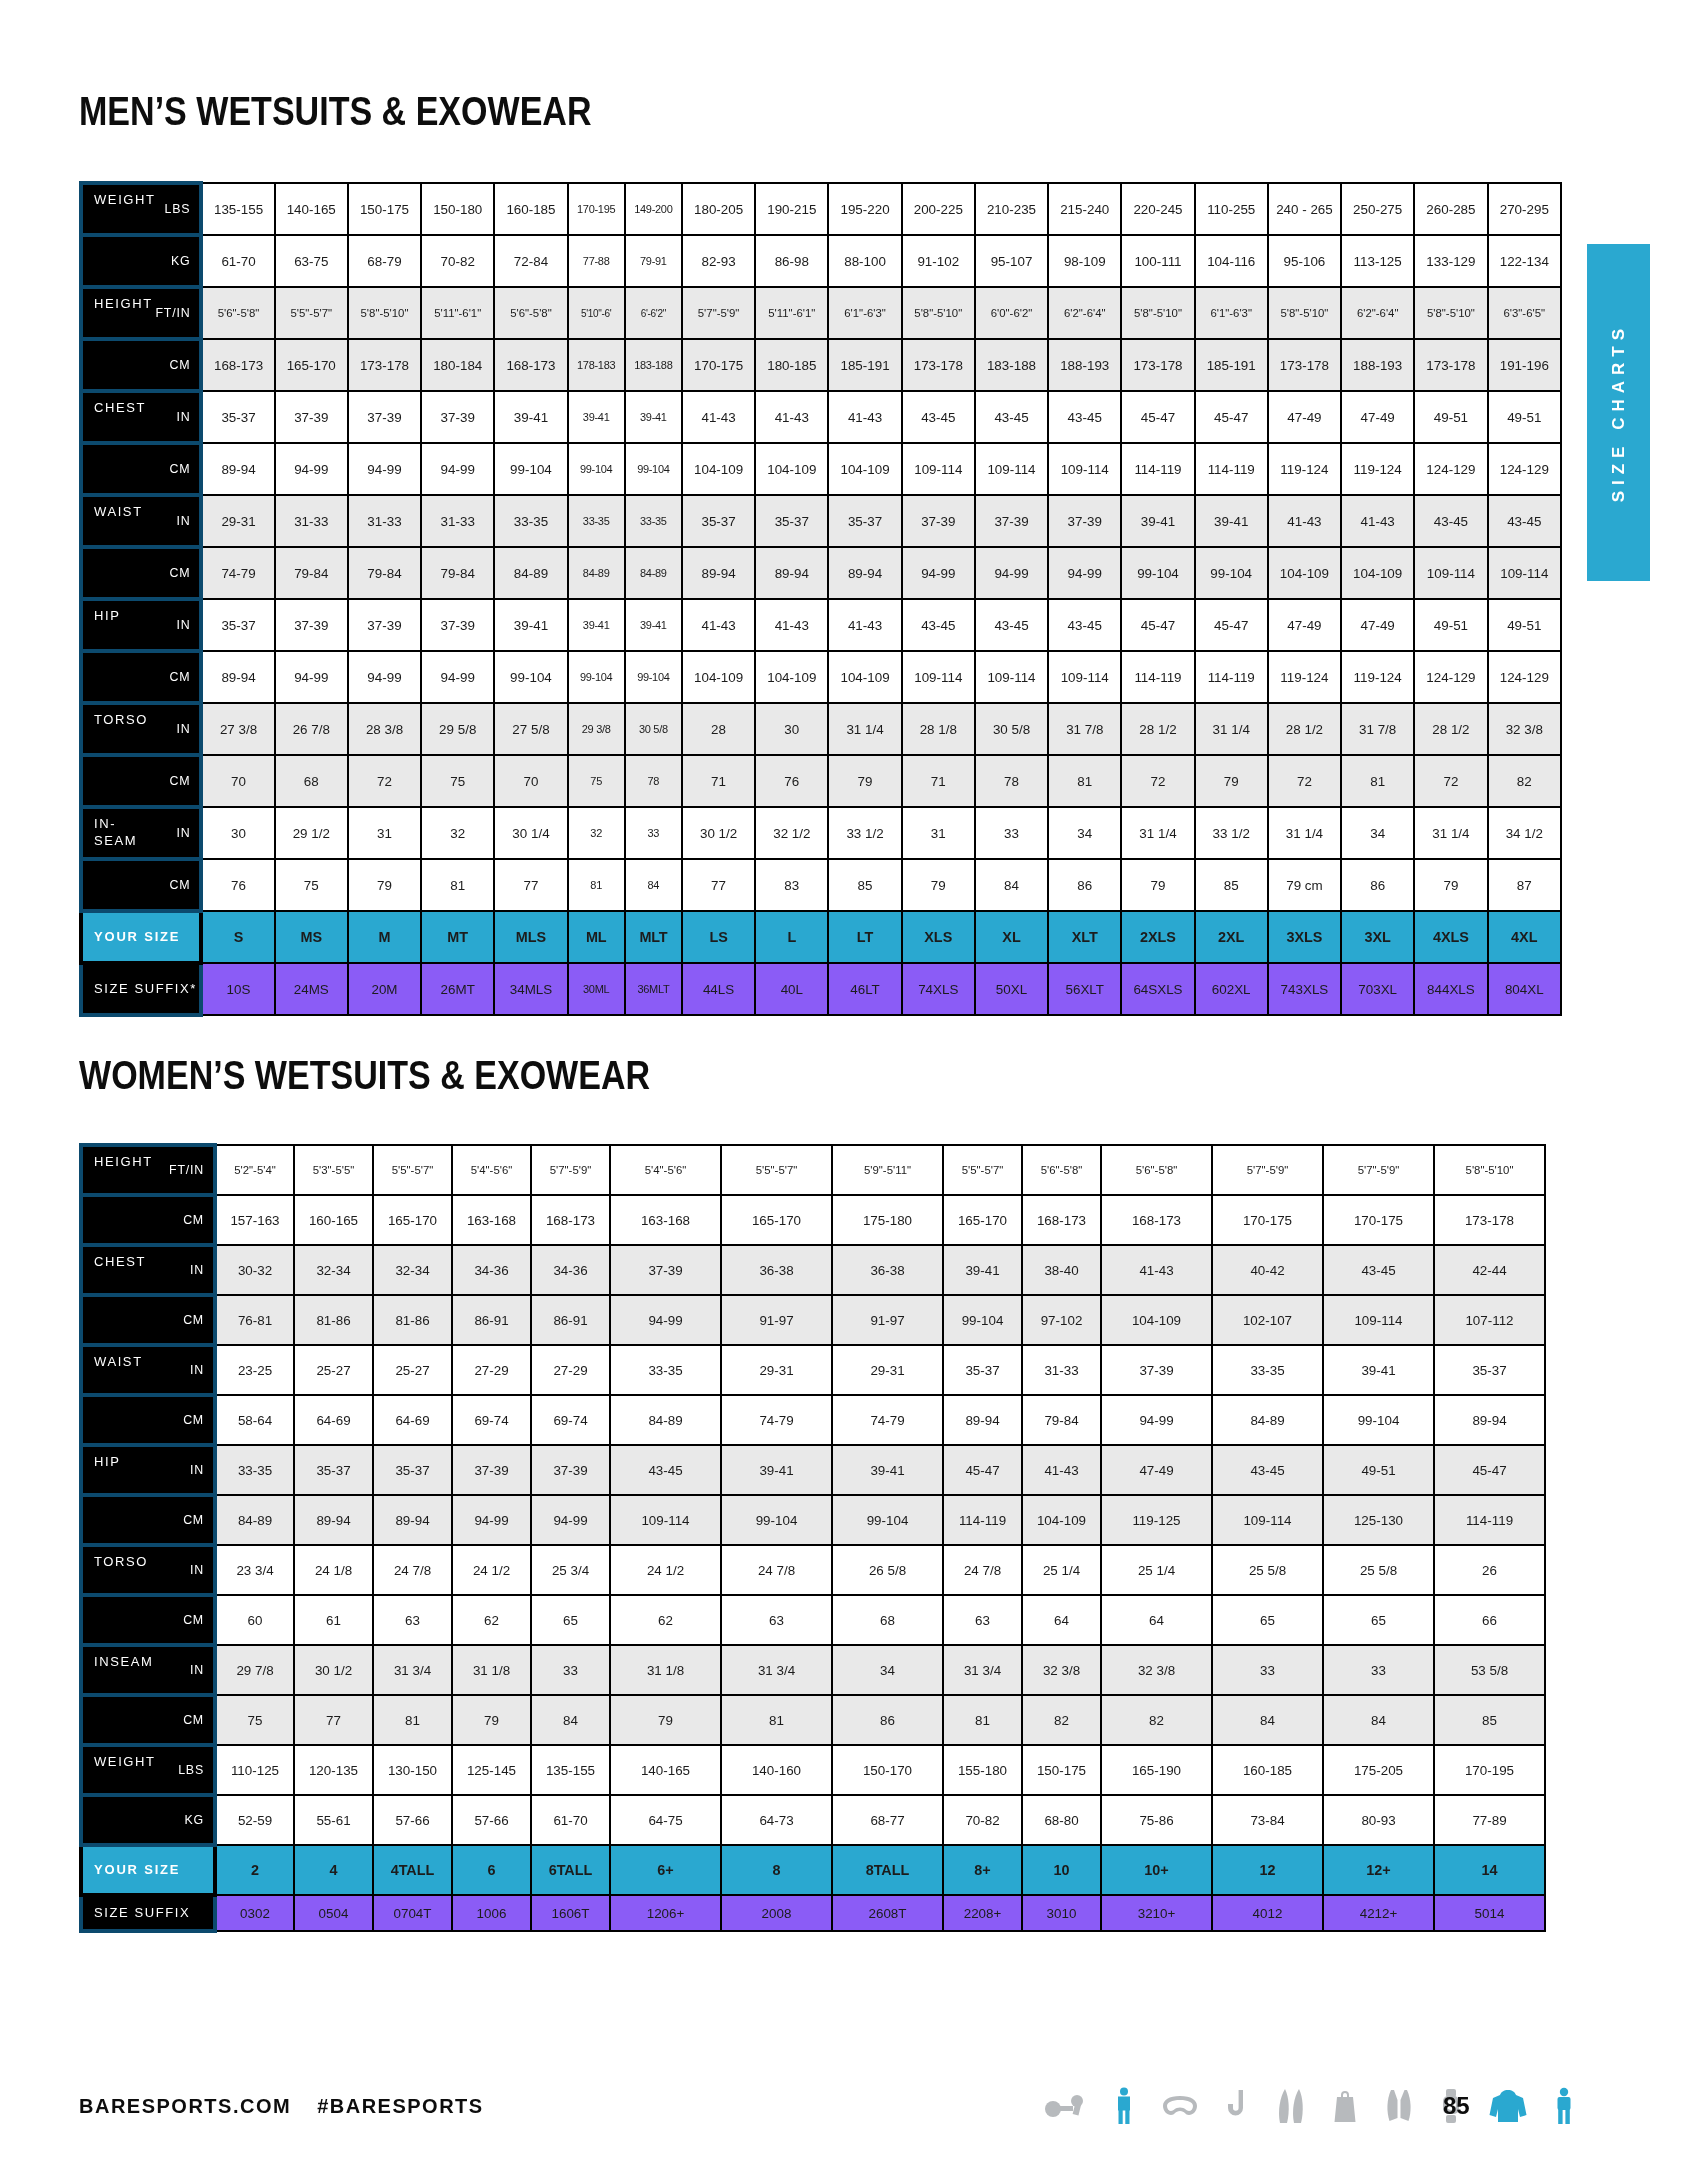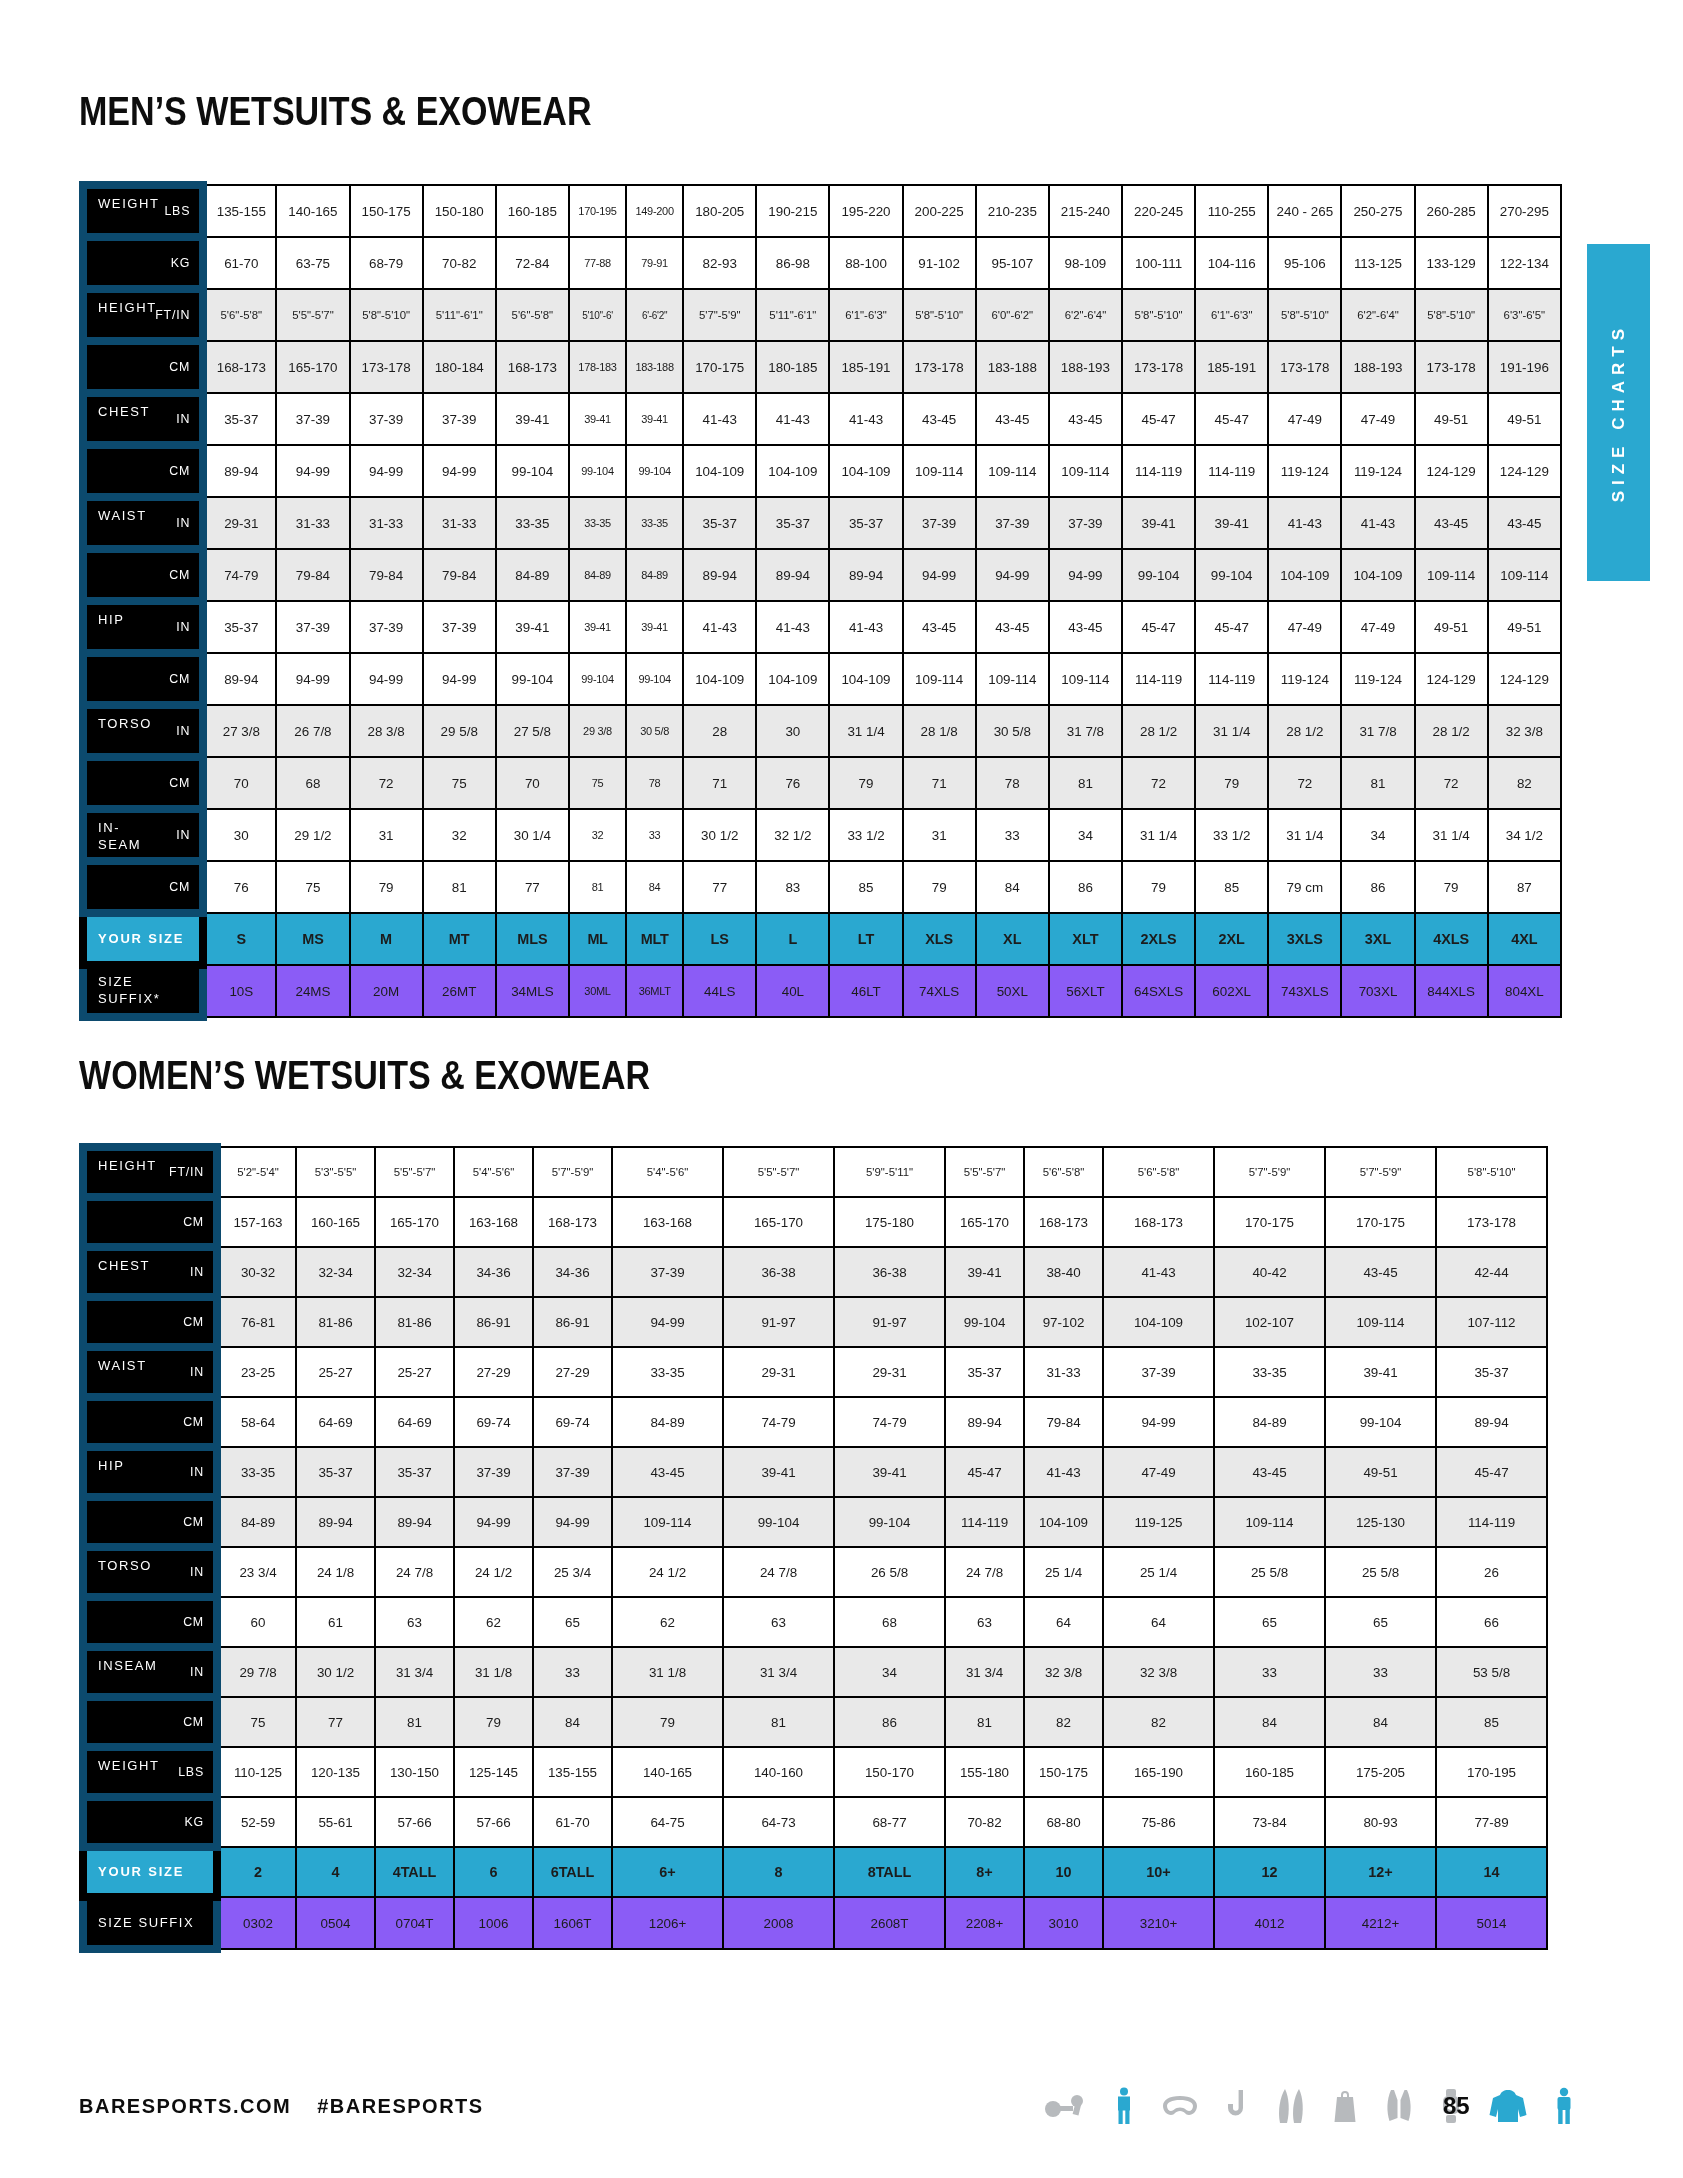--- a/index.html
+++ b/index.html
@@ -18,21 +18,21 @@
   td.cell{border:2px solid #000;text-align:center;vertical-align:middle;font-size:13.4px;
           color:#1c1c1c;padding:0;overflow:hidden;white-space:nowrap;}
   td.cell.small{font-size:11.4px;}
   td.cell.narrow{font-size:11px;letter-spacing:-0.3px;}
   td.cell.narrow.small{font-size:10px;}
   .s-white{background:#ffffff;}
   .s-gray{background:#e9e9e9;}
   .s-suffix{background:#8b5cf6;}
   .s-blue{background:#2aa8d0;color:#0e2433;font-weight:bold;font-size:14.4px !important;}
 
-  td.lbl{border:8px solid #0c4a6e;background:#000;color:#fff;position:relative;padding:0;}
+  td.lbl{border:4px solid #0c4a6e;background:#000;color:#fff;position:relative;padding:0;}
   td.lbl.lbl-blue{background:#2aa8d0;border-color:#000;}
   td.lbl .grp{position:absolute;left:11px;top:7px;font-size:13px;letter-spacing:1.6px;
               white-space:pre-line;line-height:1.3;}
   td.lbl .unit{position:absolute;right:9px;top:50%;transform:translateY(-50%);
                font-size:12.4px;letter-spacing:0.8px;}
   td.lbl.single .grp{top:50%;transform:translateY(-50%);}
   td.lbl.lbl-blue .grp{font-weight:bold;letter-spacing:1.8px;}
 
   .side-tab{position:absolute;left:1587px;top:244px;width:63px;height:337px;background:#2aa8d0;
             display:flex;align-items:center;justify-content:center;}
@@ -796,21 +796,21 @@
           <td class="cell s-blue">6+</td>
           <td class="cell s-blue">8</td>
           <td class="cell s-blue">8TALL</td>
           <td class="cell s-blue">8+</td>
           <td class="cell s-blue">10</td>
           <td class="cell s-blue">10+</td>
           <td class="cell s-blue">12</td>
           <td class="cell s-blue">12+</td>
           <td class="cell s-blue">14</td>
         </tr>
-        <tr style="height: 52px;">
+        <tr style="height: 36px;">
           <td class="lbl lbl-black single">
             <span class="grp">SIZE SUFFIX</span>
             <span class="unit"></span>
           </td>
           <td class="cell s-suffix">0302</td>
           <td class="cell s-suffix">0504</td>
           <td class="cell s-suffix">0704T</td>
           <td class="cell s-suffix">1006</td>
           <td class="cell s-suffix">1606T</td>
           <td class="cell s-suffix">1206+</td>

